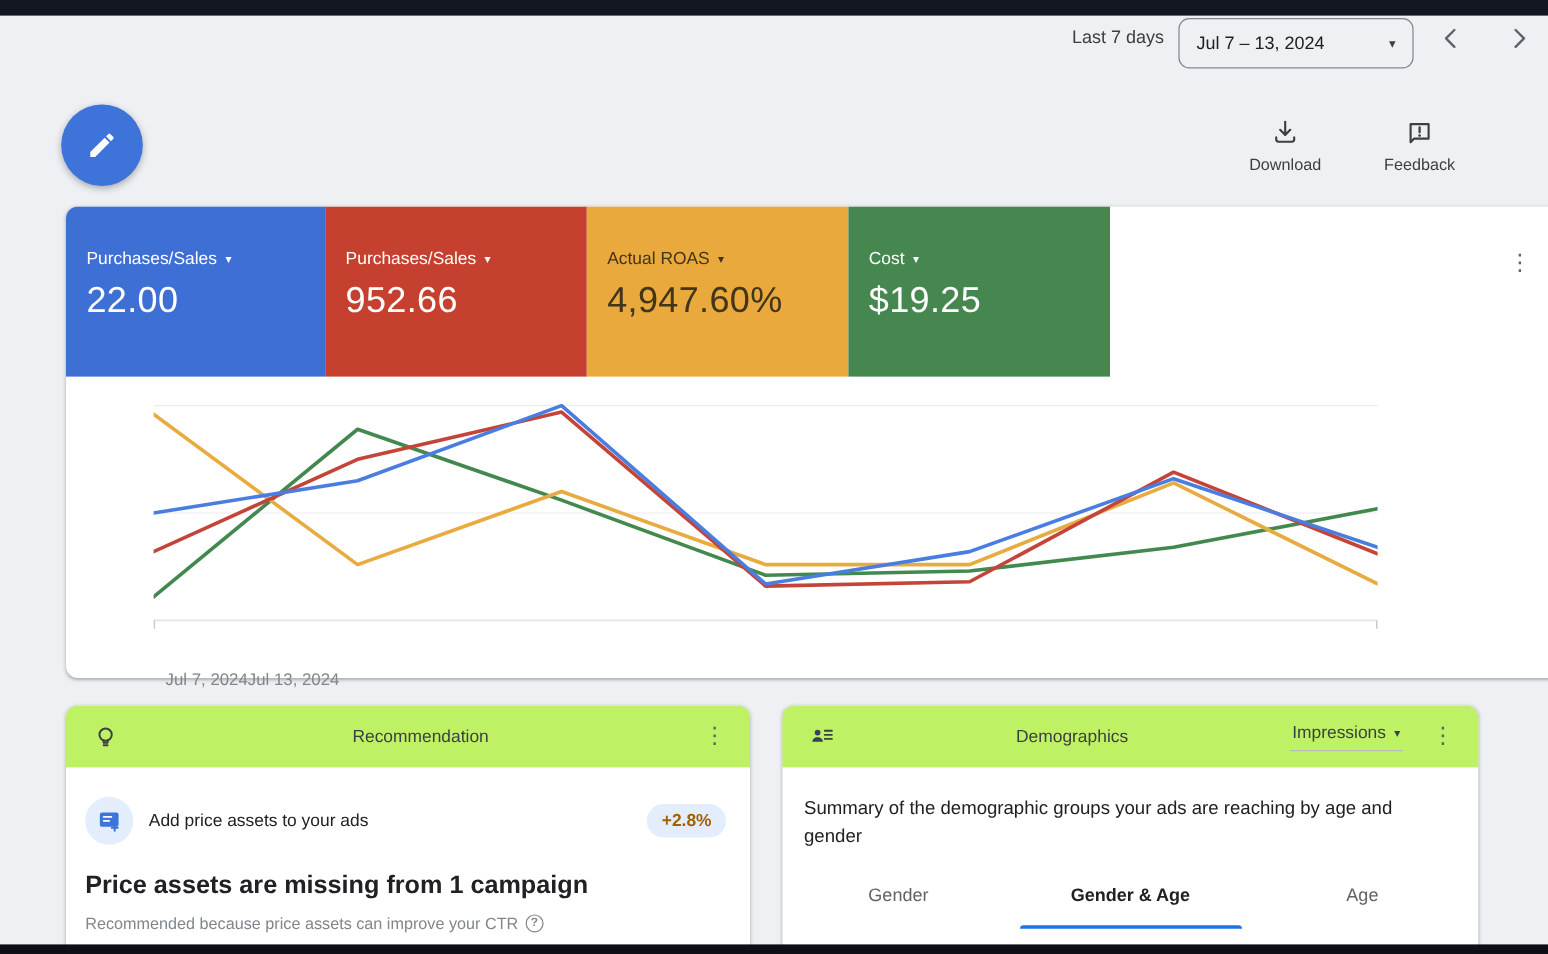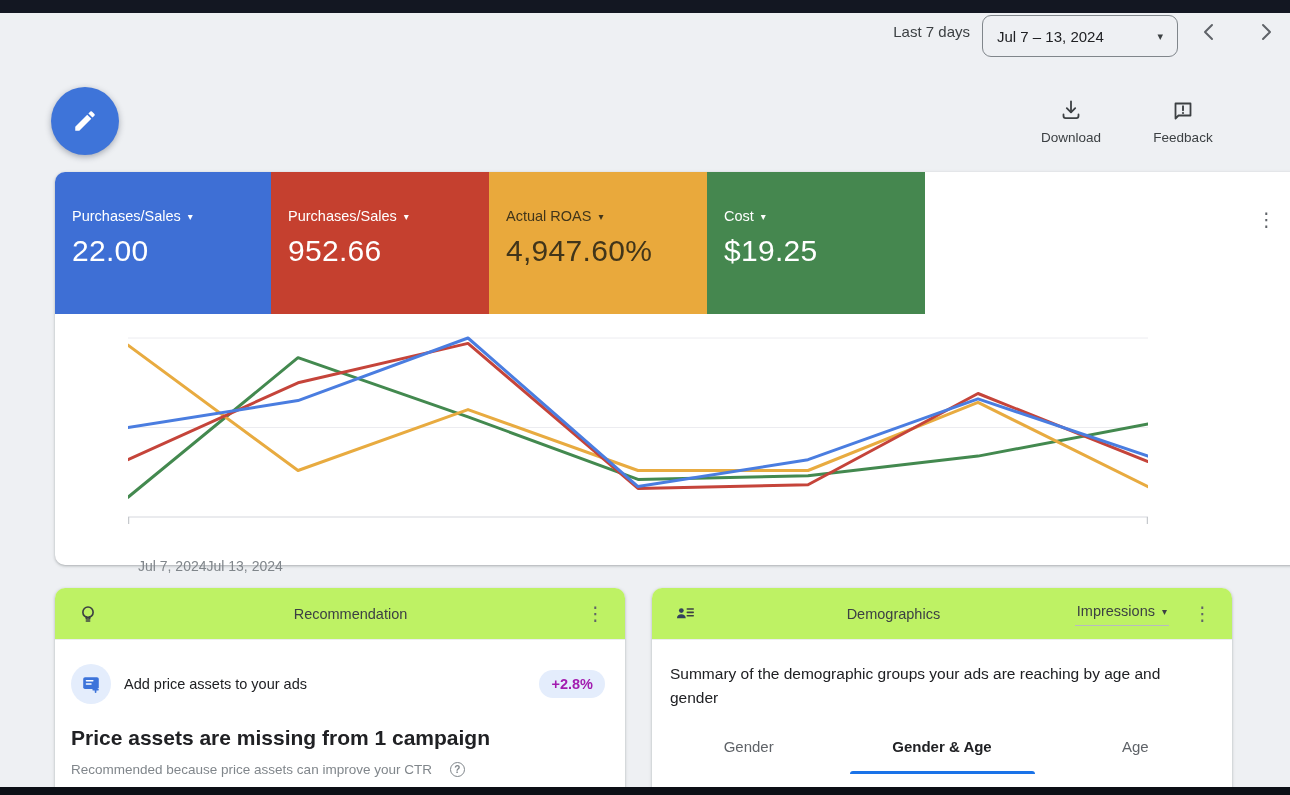--- a/index.html
+++ b/index.html
@@ -64,25 +64,25 @@
   .card-head .hicon { display:flex; margin-right:16px; }
   .card-head .htitle { font-size:14.5px; color:#3c4043; flex:1; }
   .metric-select { display:flex; align-items:center; gap:7px; font-size:14.5px; color:#3c4043;
     border-bottom:1px solid #b8bbbf; padding:2px 2px 6px 2px; margin-right:24px; cursor:pointer; }
   .metric-select .caret { font-size:10px; }
 
   .rec-row { display:flex; align-items:center; padding:24px 20px 0 16px; }
   .rec-badge-icon { width:40px; height:40px; border-radius:50%; background:#e4edfc;
     display:flex; align-items:center; justify-content:center; margin-right:13px; }
   .rec-item-title { font-size:14.5px; color:#202124; flex:1; cursor:pointer; }
-  .uplift-pill { background:#e4edfc; color:#a21caf; font-weight:bold; font-size:14.5px;
+  .uplift-pill { background:#e4edfc; color:#a16207; font-weight:bold; font-size:14.5px;
     border-radius:15px; padding:6px 12px; }
   .rec-headline { padding:22px 20px 0 16px; font-size:21px; font-weight:bold; color:#202124; }
   .rec-subtext { padding:12px 20px 0 16px; font-size:13.5px; color:#80868b;
-    display:flex; align-items:center; gap:18px; }
+    display:flex; align-items:center; gap:6px; }
   .help-circle { width:15px; height:15px; border:1.4px solid #80868b; border-radius:50%;
     font-size:10px; color:#80868b; display:inline-flex; align-items:center; justify-content:center;
     font-weight:bold; }
 
   .demo-summary { padding:22px 34px 0 18px; font-size:15.5px; color:#202124; line-height:24px; }
   .tabs { position:absolute; left:0; top:140px; width:580px; display:flex; }
   .tab { flex:1; text-align:center; font-size:15px; color:#5f6368; padding:10px 0 14px 0; cursor:pointer; }
   .tab.active { color:#202124; font-weight:bold; }
   .tab-underline { position:absolute; left:198px; top:183px; width:185px; height:3px;
     background:#1a73e8; border-radius:3px 3px 0 0; }

